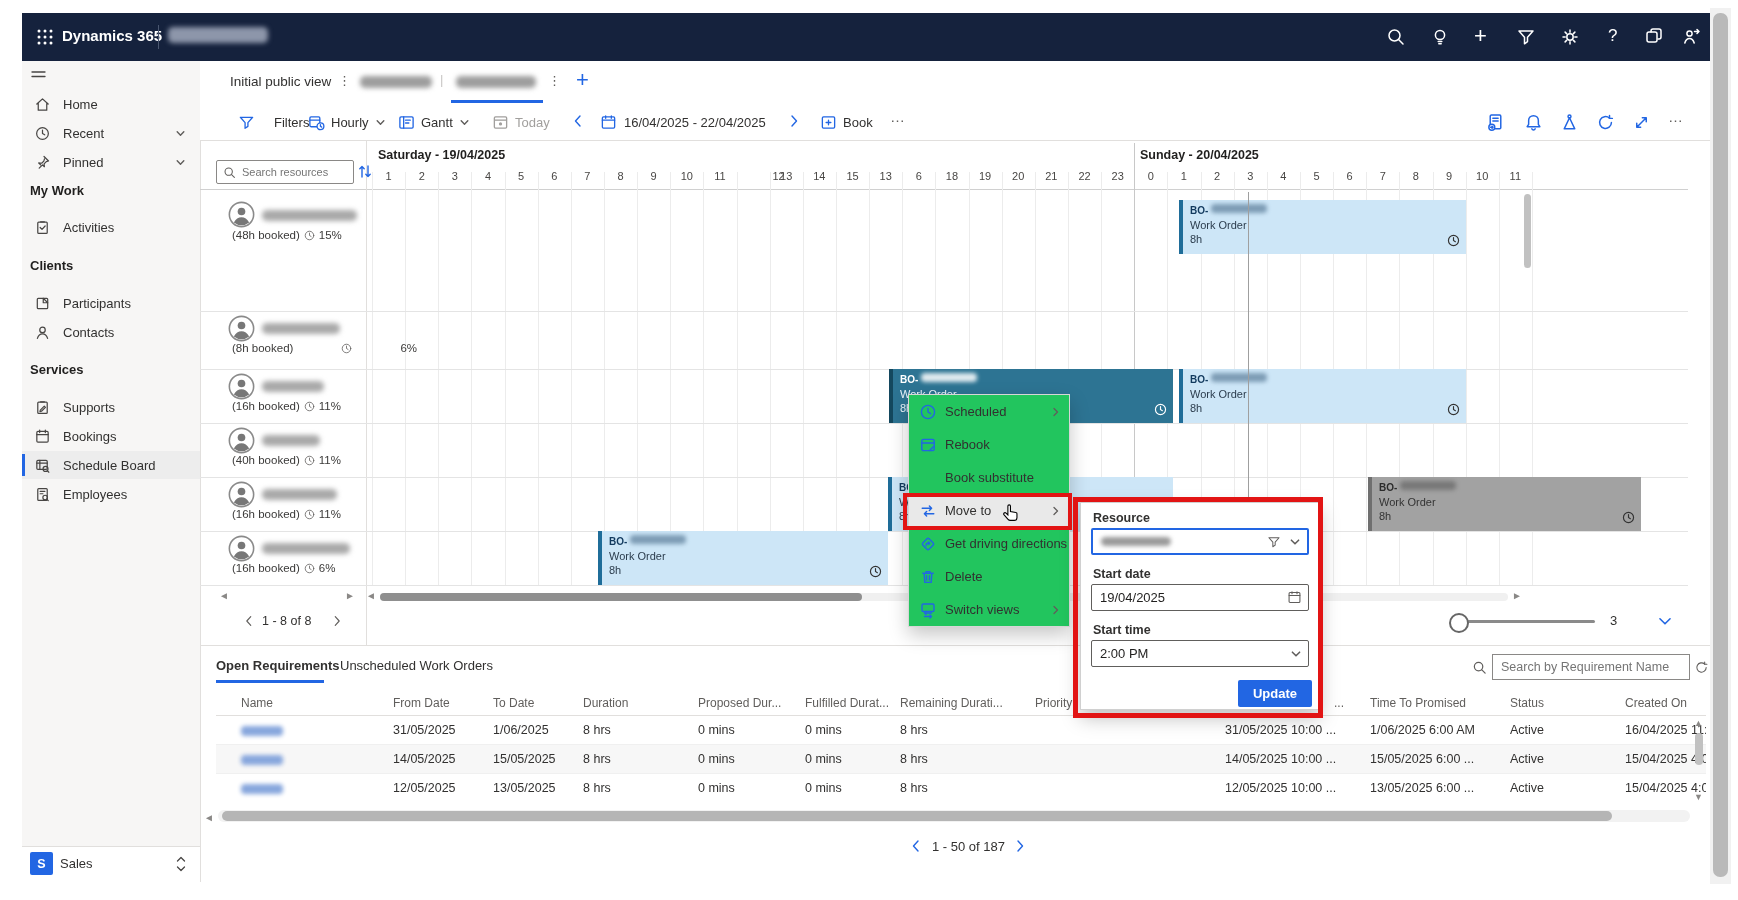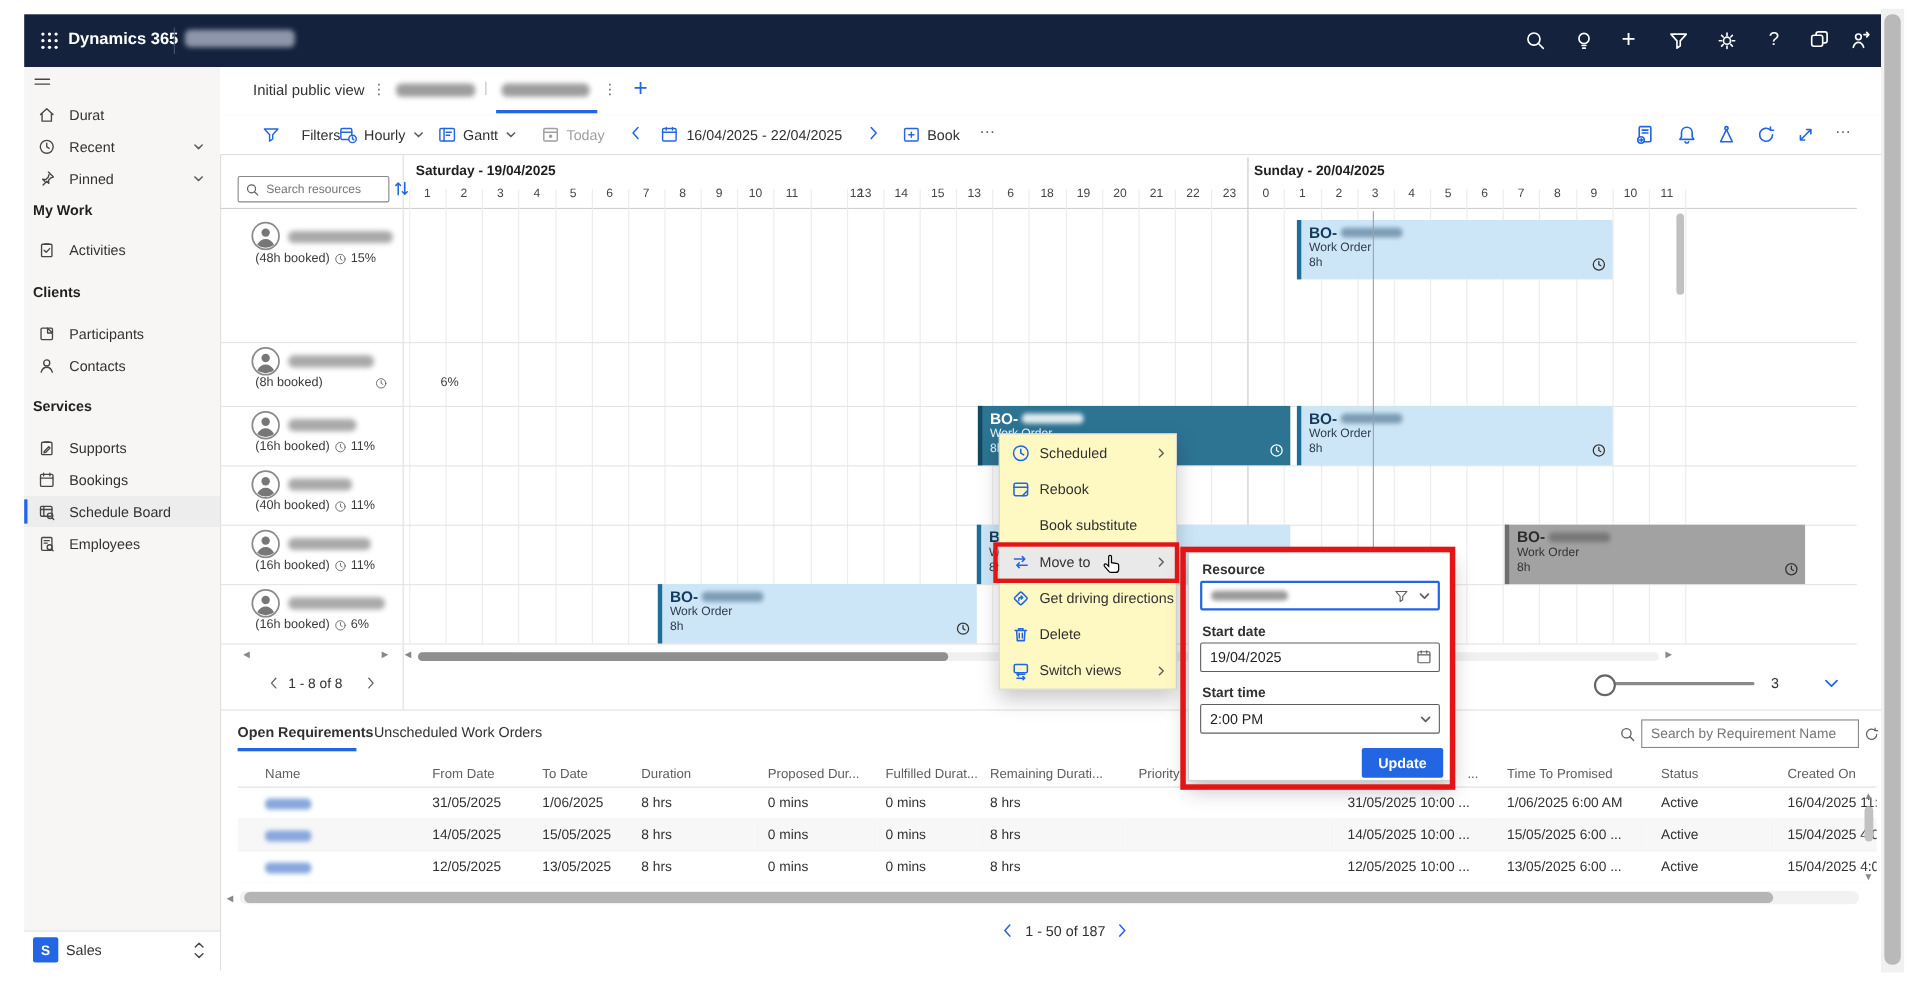--- a/index.html
+++ b/index.html
@@ -17,34 +17,34 @@
   .navitem .nlab{margin-left:12px}
   .navhead{position:absolute;left:30px;font-size:13px;font-weight:bold;color:#201f1e}
   .navitem.active{background:#ededed}
   .navitem.active:before{content:"";position:absolute;left:0;top:3px;bottom:3px;width:3px;background:#2266e3}
   
   .hour{position:absolute;top:170px;height:18px;text-align:center;font-size:11px;color:#484644}
   .gline{position:absolute;width:1px;background:#ececec}
   .rline{position:absolute;left:200px;width:1488px;height:1px;background:#e4e4e4}
   .block{position:absolute;border-left:4px solid #1f6d99;background:#cde6f7;box-sizing:border-box;
          padding:4px 0 0 7px;font-size:11px;color:#2b3c4d;z-index:5;overflow:hidden}
-  .block .l1{font-weight:bold;font-size:14px;color:#123a5e;display:flex;align-items:center;gap:3px;line-height:14px}
+  .block .l1{font-weight:bold;font-size:10px;color:#123a5e;display:flex;gap:3px;line-height:14px}
   .block .l2,.block .l3{line-height:14px}
   .block .bblob{width:56px;height:9px;border-radius:4px;filter:blur(2px);background:#7d9cb5}
   .block.dark{background:#2d7493;border-left-color:#14485e;color:#eaf4fa}
   .block.dark .l1{color:#fff}
   .block.dark .bblob{background:rgba(255,255,255,.85)}
   .block.gray{background:#a2a2a2;border-left-color:#6f6f6f;color:#333}
   .block.gray .l1{color:#2c2c2c}
   .block.gray .bblob{background:#787878}
   .bclock{position:absolute;right:6px;bottom:7px}
   
   .bookedline{position:absolute;display:flex;align-items:center;gap:4px;font-size:11.5px;color:#3b3a39;white-space:nowrap}
   
-  .menu{position:absolute;left:908px;top:394px;width:160px;background:#fef9c3;border:1px solid #d6d6d6;
+  .menu{position:absolute;left:908px;top:394px;width:160px;background:#22c55e;border:1px solid #d6d6d6;
         box-shadow:0 8px 18px rgba(0,0,0,.22);z-index:55}
   .mi{height:33px;display:flex;align-items:center;padding:0 8px 0 10px;font-size:13px;color:#323130;position:relative}
   .mi .ibox{width:18px;height:18px;flex:0 0 18px}
   .mi .lab{margin-left:8px;white-space:nowrap}
   .mi .sub{position:absolute;right:8px}
   .mi.hl{background:#e9e9e9}
   
   .flyout{position:absolute;left:1080px;top:502px;width:238px;height:206px;background:#fff;border:1px solid #d0d0d0;
           box-shadow:0 8px 18px rgba(0,0,0,.25);z-index:60}
   .flabel{position:absolute;left:12px;font-size:12.5px;font-weight:bold;color:#323130}
@@ -151,21 +151,21 @@
   </div>
   <div id="sidebar-items">
       <div class="navitem" style="top:90px">
         <span style="margin-left: 12px;">
           <svg width="17" height="17" viewBox="0 0 18 18">
             <g class="icg">
               <path d="M3 8.5 9 3l6 5.5 M4.5 7.5V15h9V7.5"></path>
             </g>
           </svg>
         </span>
-        <span class="nlab">Durat</span>
+        <span class="nlab">Home</span>
       </div>
       <div class="navitem" style="top:119px">
         <span style="margin-left: 12px;">
           <svg width="17" height="17" viewBox="0 0 18 18">
             <g class="icg">
               <circle cx="9" cy="9" r="6.2"></circle>
               <path d="M9 5.5V9l2.3 1.4"></path>
             </g>
           </svg>
         </span>

